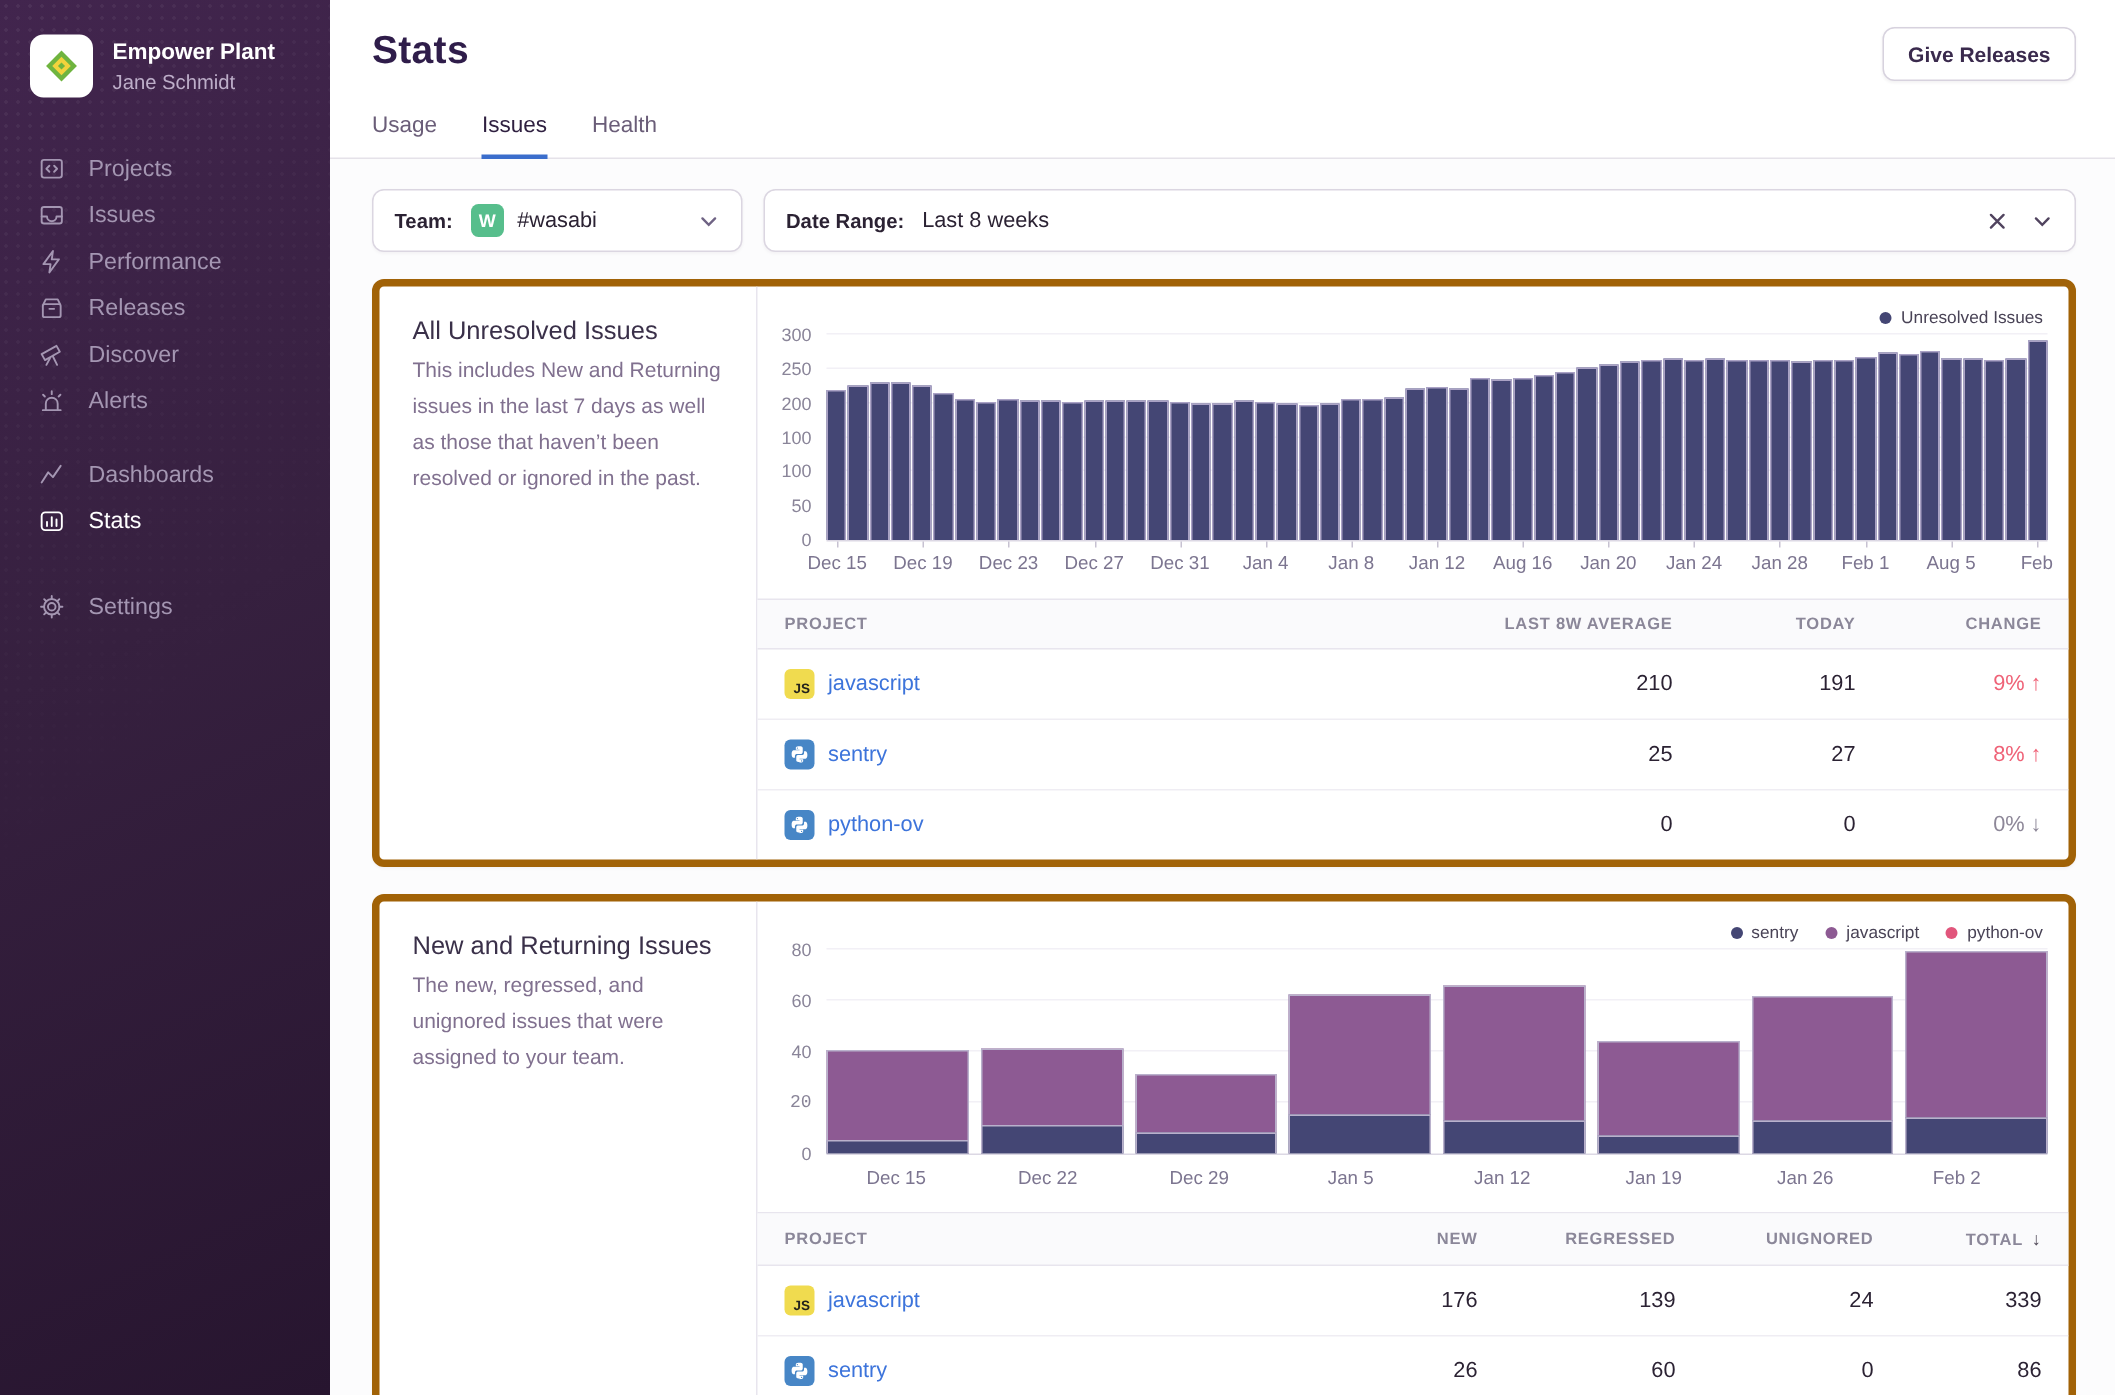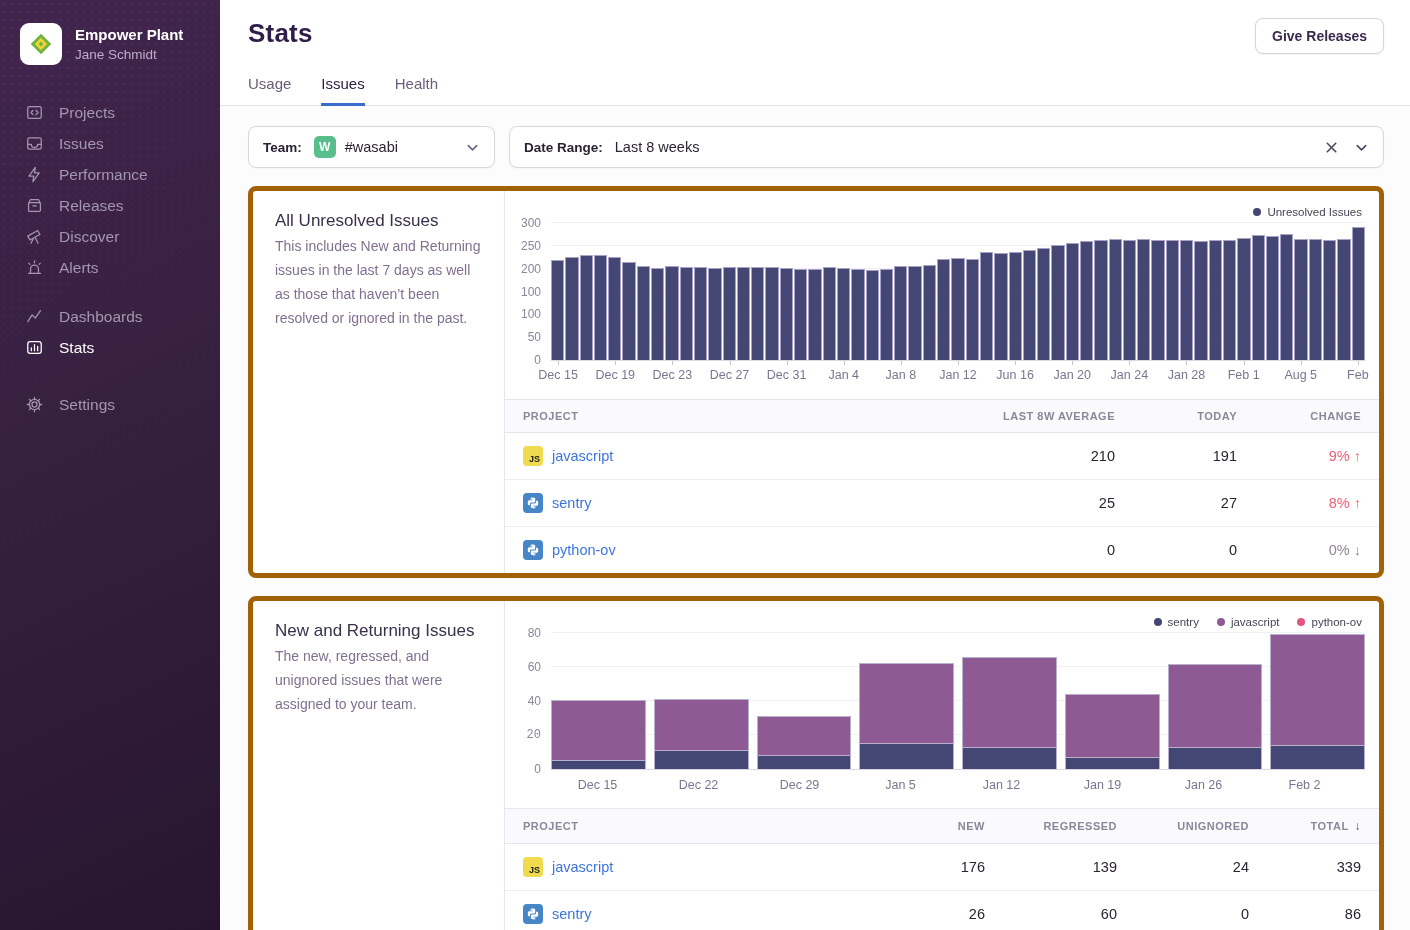--- a/index.html
+++ b/index.html
@@ -355,21 +355,21 @@
                 <div class="xlabel" style="left: 21.9298%;">Dec 27</div>
                 <div class="xtick" style="left: 28.9474%;"></div>
                 <div class="xlabel" style="left: 28.9474%;">Dec 31</div>
                 <div class="xtick" style="left: 35.9649%;"></div>
                 <div class="xlabel" style="left: 35.9649%;">Jan 4</div>
                 <div class="xtick" style="left: 42.9825%;"></div>
                 <div class="xlabel" style="left: 42.9825%;">Jan 8</div>
                 <div class="xtick" style="left: 50%;"></div>
                 <div class="xlabel" style="left: 50%;">Jan 12</div>
                 <div class="xtick" style="left: 57.0175%;"></div>
-                <div class="xlabel" style="left: 57.0175%;">Jun 16</div>
+                <div class="xlabel" style="left: 57.0175%;">Aug 16</div>
                 <div class="xtick" style="left: 64.0351%;"></div>
                 <div class="xlabel" style="left: 64.0351%;">Jan 20</div>
                 <div class="xtick" style="left: 71.0526%;"></div>
                 <div class="xlabel" style="left: 71.0526%;">Jan 24</div>
                 <div class="xtick" style="left: 78.0702%;"></div>
                 <div class="xlabel" style="left: 78.0702%;">Jan 28</div>
                 <div class="xtick" style="left: 85.0877%;"></div>
                 <div class="xlabel" style="left: 85.0877%;">Feb 1</div>
                 <div class="xtick" style="left: 92.1053%;"></div>
                 <div class="xlabel" style="left: 92.1053%;">Aug 5</div>

